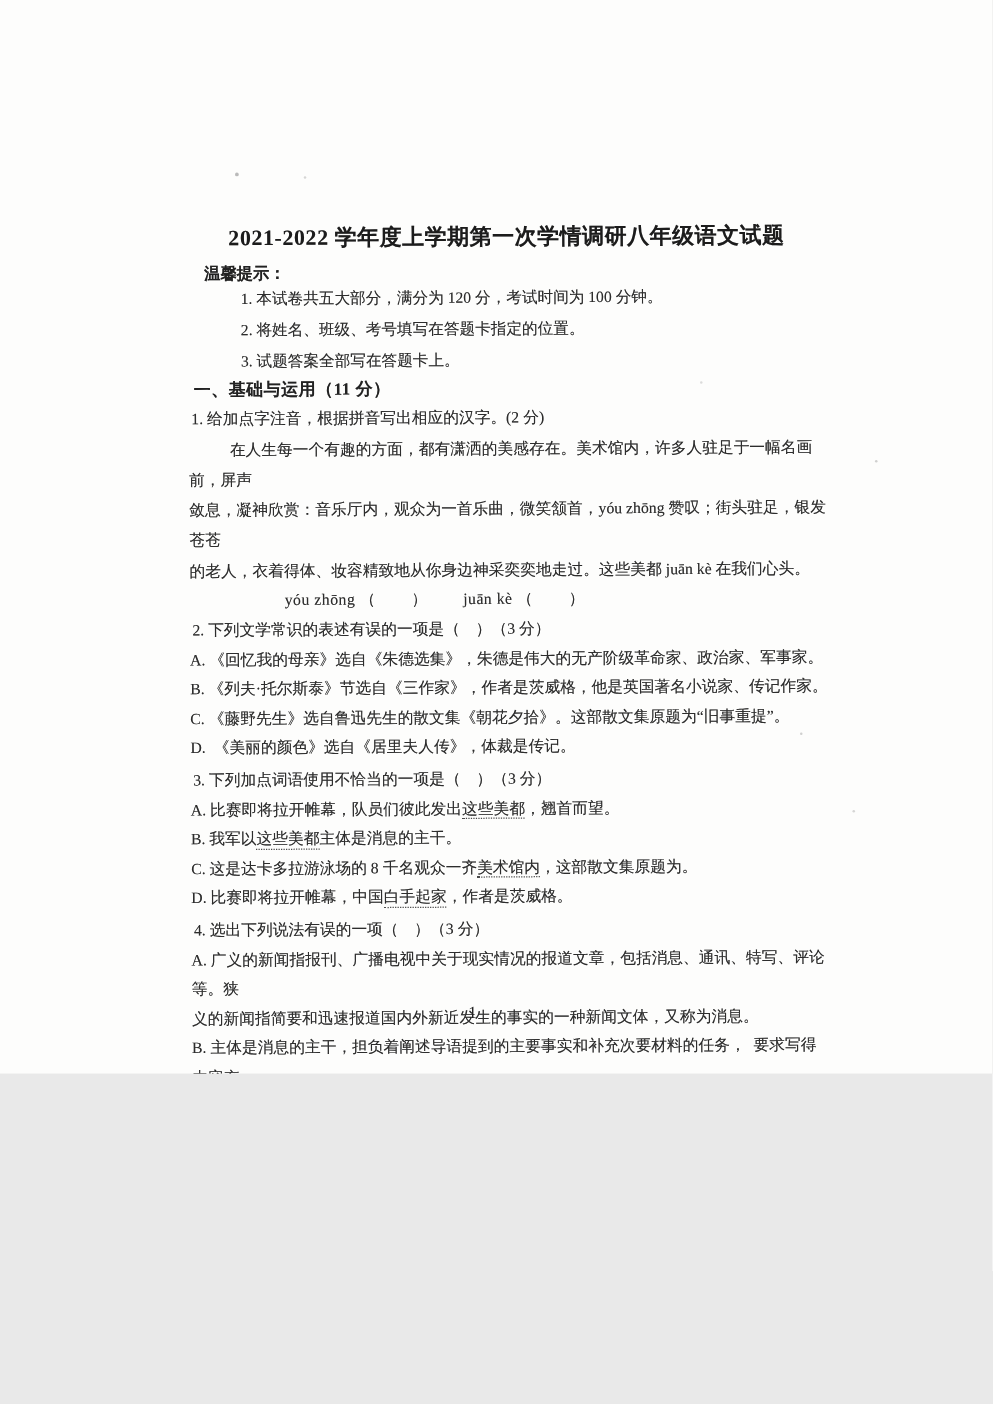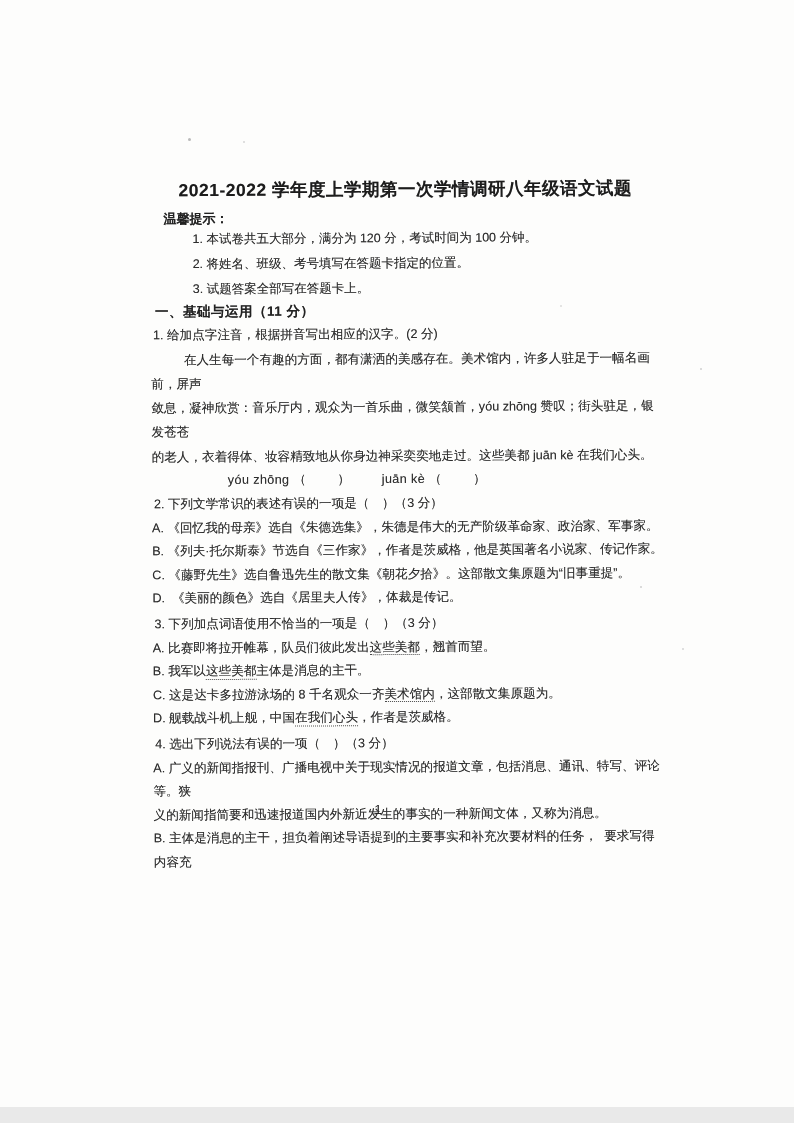--- a/index.html
+++ b/index.html
@@ -1,21 +1,21 @@
 <!DOCTYPE html>
 <html><head>
 <meta charset="utf-8">
 <style>
   html,body{margin:0;padding:0;background:#e9e9e9;}
   .sheet{
     position:relative;
-    width:794px;height:1107px;
+    width:794px;height:859px;
     background:#fdfdfc;
     overflow:hidden;
-    font-family:Liberation Sans, sans-serif;
+    font-family:Liberation Serif, serif;
     color:#2d2d2d;
   }
   .content{
     position:absolute;left:150px;top:176px;width:514px;
     transform:rotate(-0.3deg);
     text-shadow:0 0 .5px rgba(70,70,70,.55);
   }
   .title{
     font-size:17.5px;font-weight:700;text-align:center;
     color:#1c1c1c;line-height:26px;letter-spacing:.5px;
@@ -74,21 +74,21 @@
       <div class="line">B. 《列夫·托尔斯泰》节选自《三作家》，作者是茨威格，他是英国著名小说家、传记作家。</div>
       <div class="line">C. 《藤野先生》选自鲁迅先生的散文集《朝花夕拾》。这部散文集原题为“旧事重提”。</div>
       <div class="line">D.  《美丽的颜色》选自《居里夫人传》，体裁是传记。</div>
     </div>
 
     <div class="line stem">3. 下列加点词语使用不恰当的一项是（　）（3 分）</div>
     <div class="options">
       <div class="line"><span>A. 比赛即将拉开帷幕，队员们彼此发出</span><span class="emph">这些美都</span><span>，翘首而望。</span></div>
       <div class="line"><span>B. 我军以</span><span class="emph">这些美都</span><span>主体是消息的主干。</span></div>
       <div class="line"><span>C. 这是达卡多拉游泳场的 8 千名观众一齐</span><span class="emph">美术馆内</span><span>，这部散文集原题为。</span></div>
-      <div class="line"><span>D. 舰载战斗机上舰，中国</span><span class="emph">在我们心头</span><span>，作者是茨威格。</span></div>
+      <div class="line"><span>D. 比赛即将拉开帷幕，中国</span><span class="emph">白手起家</span><span>，作者是茨威格。</span></div>
     </div>
 
     <div class="line stem">4. 选出下列说法有误的一项（　）（3 分）</div>
     <div class="options">
       <div class="line">A. 广义的新闻指报刊、广播电视中关于现实情况的报道文章，包括消息、通讯、特写、评论等。狭</div>
       <div class="line">义的新闻指简要和迅速报道国内外新近发生的事实的一种新闻文体，又称为消息。</div>
       <div class="line">B. 主体是消息的主干，担负着阐述导语提到的主要事实和补充次要材料的任务，  要求写得内容充</div>
     </div>
 
   </div>

